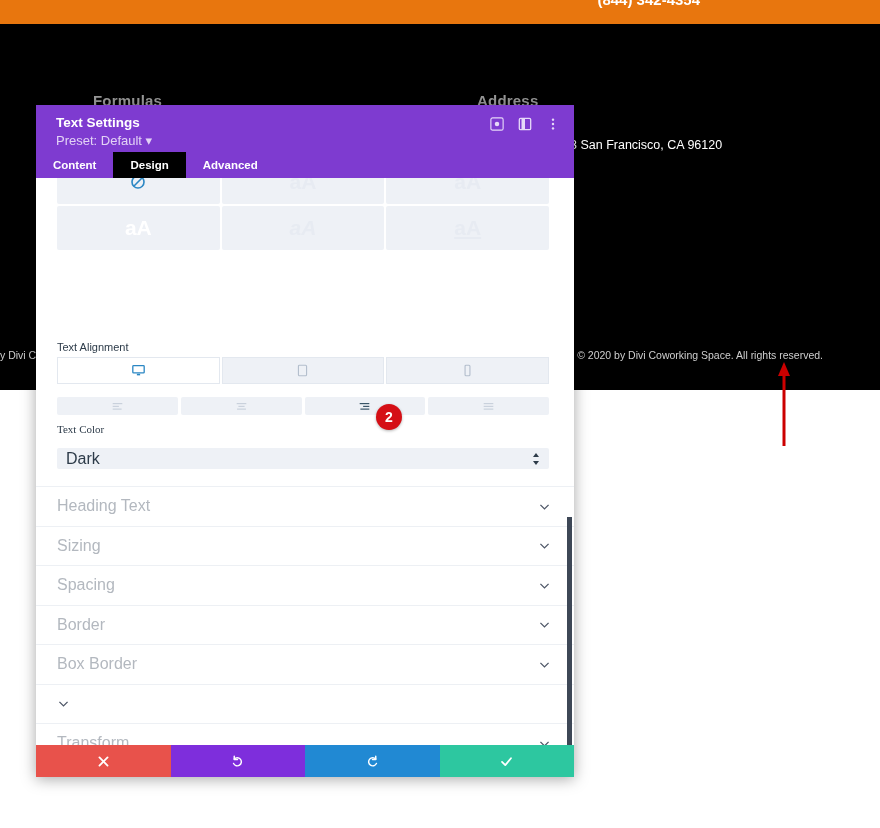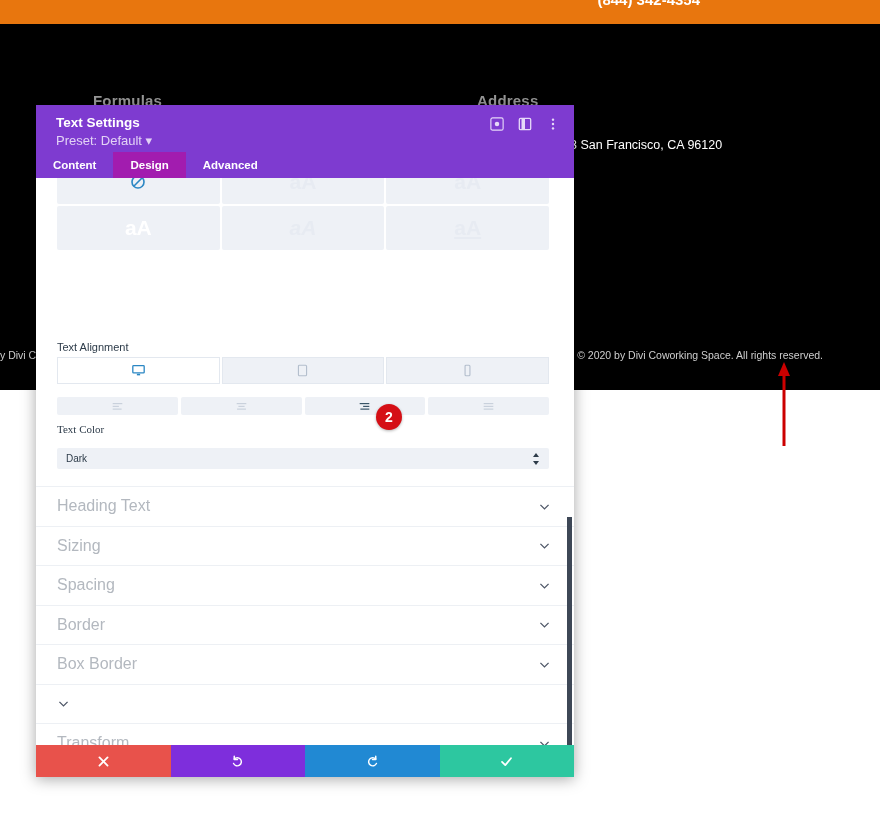--- a/index.html
+++ b/index.html
@@ -76,21 +76,21 @@
   .hdr-ico { width: 14px; height: 14px; color: #e6d8f8; display: block; }
 
   .modal-tabs {
     background: #7e3bd0; height: 26px; display: flex; flex: none;
   }
   .tab {
     color: #ffffff; font-size: 11.5px; font-weight: bold;
     padding: 0 17px; height: 26px; line-height: 26px;
     display: block;
   }
-  .tab.active { background: #a21caf; }
+  .tab.active { background: #000000; }
 
   .modal-body {
     flex: 1; position: relative; background: #ffffff; overflow: hidden;
   }
 
   
   .style-grid {
     position: absolute; left: 21px; top: -18px; width: 492px;
     display: grid; grid-template-columns: 1fr 1fr 1fr;
     gap: 2px;
@@ -145,21 +145,21 @@
     display: flex; align-items: center; justify-content: center;
     box-shadow: 0 1px 3px rgba(0,0,0,.3);
   }
 
   
   .select-box {
     position: absolute; left: 21px; top: 270px; width: 492px; height: 21px;
     background: #eef1f6; border-radius: 2px;
     display: flex; align-items: center; padding: 0 9px;
   }
-  .select-val { color: #2d3b49; font-size: 10px; flex: 1; }
+  .select-val { color: #2d3b49; font-size: 16px; flex: 1; }
   .select-arrows { color: #2d3b49; font-size: 9px; line-height: 7px; }
 
   
   .accordion {
     position: absolute; left: 0; top: 308px; width: 538px;
     border-top: 1px solid #edf0f4;
   }
   .acc-row {
     height: 39.5px; border-bottom: 1px solid #edf0f4;
     display: flex; align-items: center;

